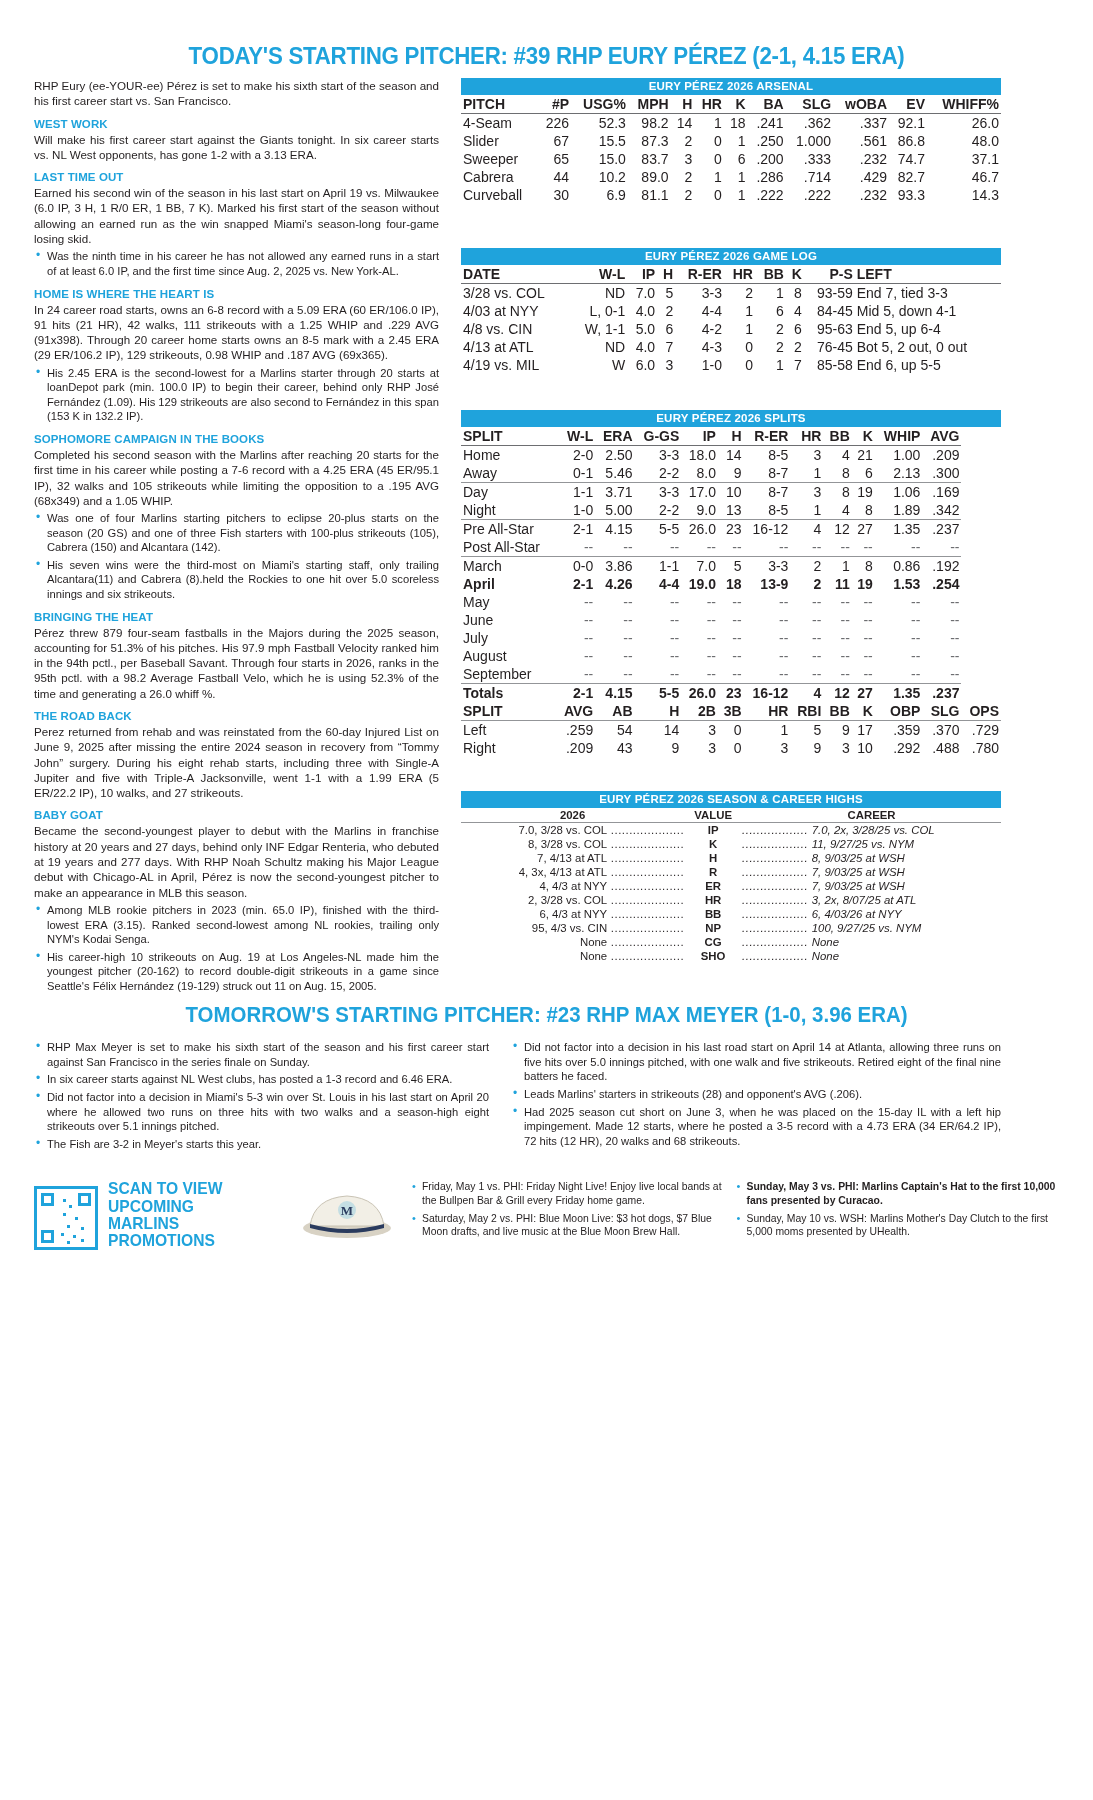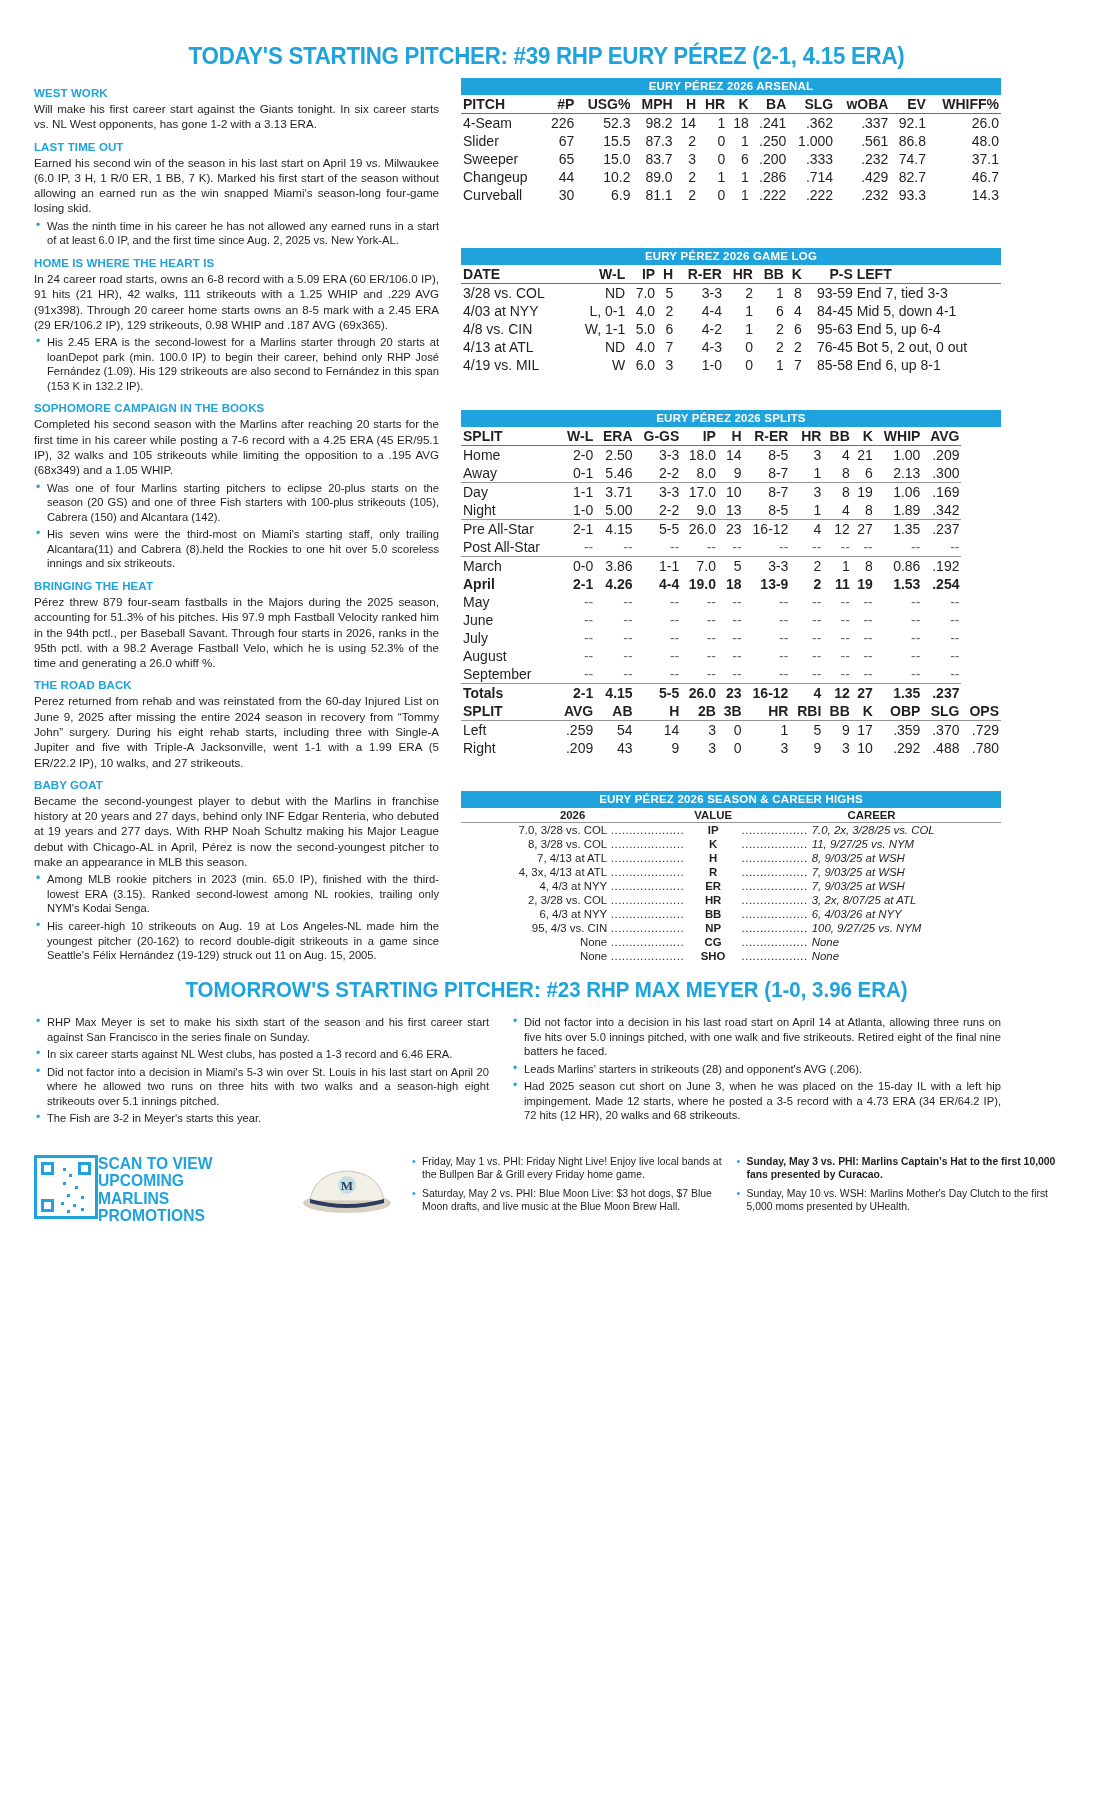--- a/index.html
+++ b/index.html
@@ -110,21 +110,21 @@
   .highs td.y26 { text-align:right; padding-right:0; }
   .highs td.lbl { text-align:center; font-weight:bold; width:58px; }
   .highs td.car { text-align:left; padding-left:0;font-style:italic; }
   .dots { color:#231f20; letter-spacing:0.5px; }
 
   
   .promo-wrap {
     display:flex; gap:16px; align-items:flex-start;
     margin-top:26px;
   }
-  .qr-block { display:flex; align-items:flex-start; width:250px; }
+  .qr-block { display:flex; align-items:flex-end; gap:10px; width:250px; }
   .qr {
     width:64px; height:64px;
     border:3px solid #1fa3dc;
     position:relative; flex:none;
     background:#fff;
   }
   .qr i {
     position:absolute; width:13px; height:13px;
     border:3px solid #1fa3dc; display:block;
   }
@@ -155,20 +155,21 @@
 </head>
 <body>
 
 <div class="page">
 
   <div class="main-head">TODAY'S STARTING PITCHER: #39 RHP EURY PÉREZ (2-1, 4.15 ERA)</div>
 
   <div class="cols">
 
     <div class="col-left">
+      <p class="body">RHP Eury (ee-YOUR-ee) Pérez is set to make his sixth start of the season and his first career start vs. San Francisco.</p>
       <div id="sections-host">
           <div class="sub-head">WEST WORK</div>
           <p class="body">Will make his first career start against the Giants tonight. In six career starts vs. NL West opponents, has gone 1-2 with a 3.13 ERA.</p>
           <div class="sub-head">LAST TIME OUT</div>
           <p class="body">Earned his second win of the season in his last start on April 19 vs. Milwaukee (6.0 IP, 3 H, 1 R/0 ER, 1 BB, 7 K). Marked his first start of the season without allowing an earned run as the win snapped Miami's season-long four-game losing skid.</p>
           <ul class="bl">
             <li>Was the ninth time in his career he has not allowed any earned runs in a start of at least 6.0 IP, and the first time since Aug. 2, 2025 vs. New York-AL.</li>
           </ul>
           <div class="sub-head">HOME IS WHERE THE HEART IS</div>
           <p class="body">In 24 career road starts, owns an 6-8 record with a 5.09 ERA (60 ER/106.0 IP), 91 hits (21 HR), 42 walks, 111 strikeouts with a 1.25 WHIP and .229 AVG (91x398). Through 20 career home starts owns an 8-5 mark with a 2.45 ERA (29 ER/106.2 IP), 129 strikeouts, 0.98 WHIP and .187 AVG (69x365).</p>
@@ -252,21 +253,21 @@
                 <td>3</td>
                 <td>0</td>
                 <td>6</td>
                 <td>.200</td>
                 <td>.333</td>
                 <td>.232</td>
                 <td>74.7</td>
                 <td>37.1</td>
               </tr>
               <tr>
-                <td class="lft">Changeup</td>
+                <td class="lft">Cabrera</td>
                 <td>44</td>
                 <td>10.2</td>
                 <td>89.0</td>
                 <td>2</td>
                 <td>1</td>
                 <td>1</td>
                 <td>.286</td>
                 <td>.714</td>
                 <td>.429</td>
                 <td>82.7</td>
@@ -361,21 +362,21 @@
               <tr>
                 <td class="lft">4/19 vs. MIL</td>
                 <td>W</td>
                 <td>6.0</td>
                 <td>3</td>
                 <td>1-0</td>
                 <td>0</td>
                 <td>1</td>
                 <td>7</td>
                 <td>85-58</td>
-                <td class="lft">End 6, up 8-1</td>
+                <td class="lft">End 6, up 5-5</td>
               </tr>
             </tbody>
           </table>
       </div>
 
       <div style="height:28px"></div>
 
       <div class="tbl">
         <div class="tbl-title">EURY PÉREZ 2026 SPLITS</div>
         <table id="splits-tbl">

